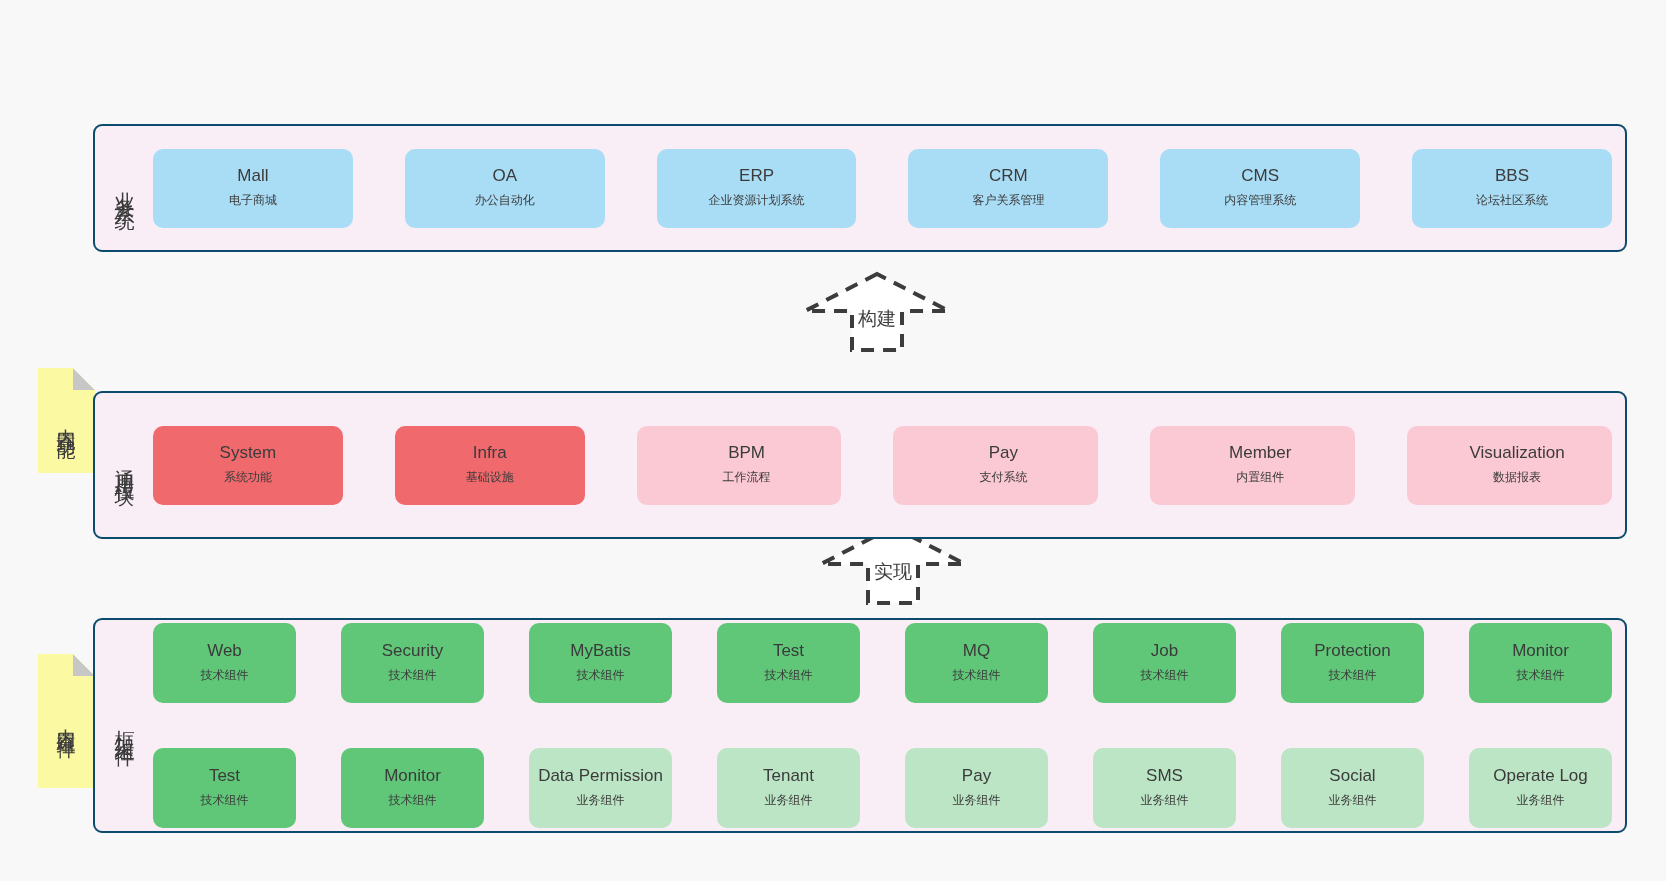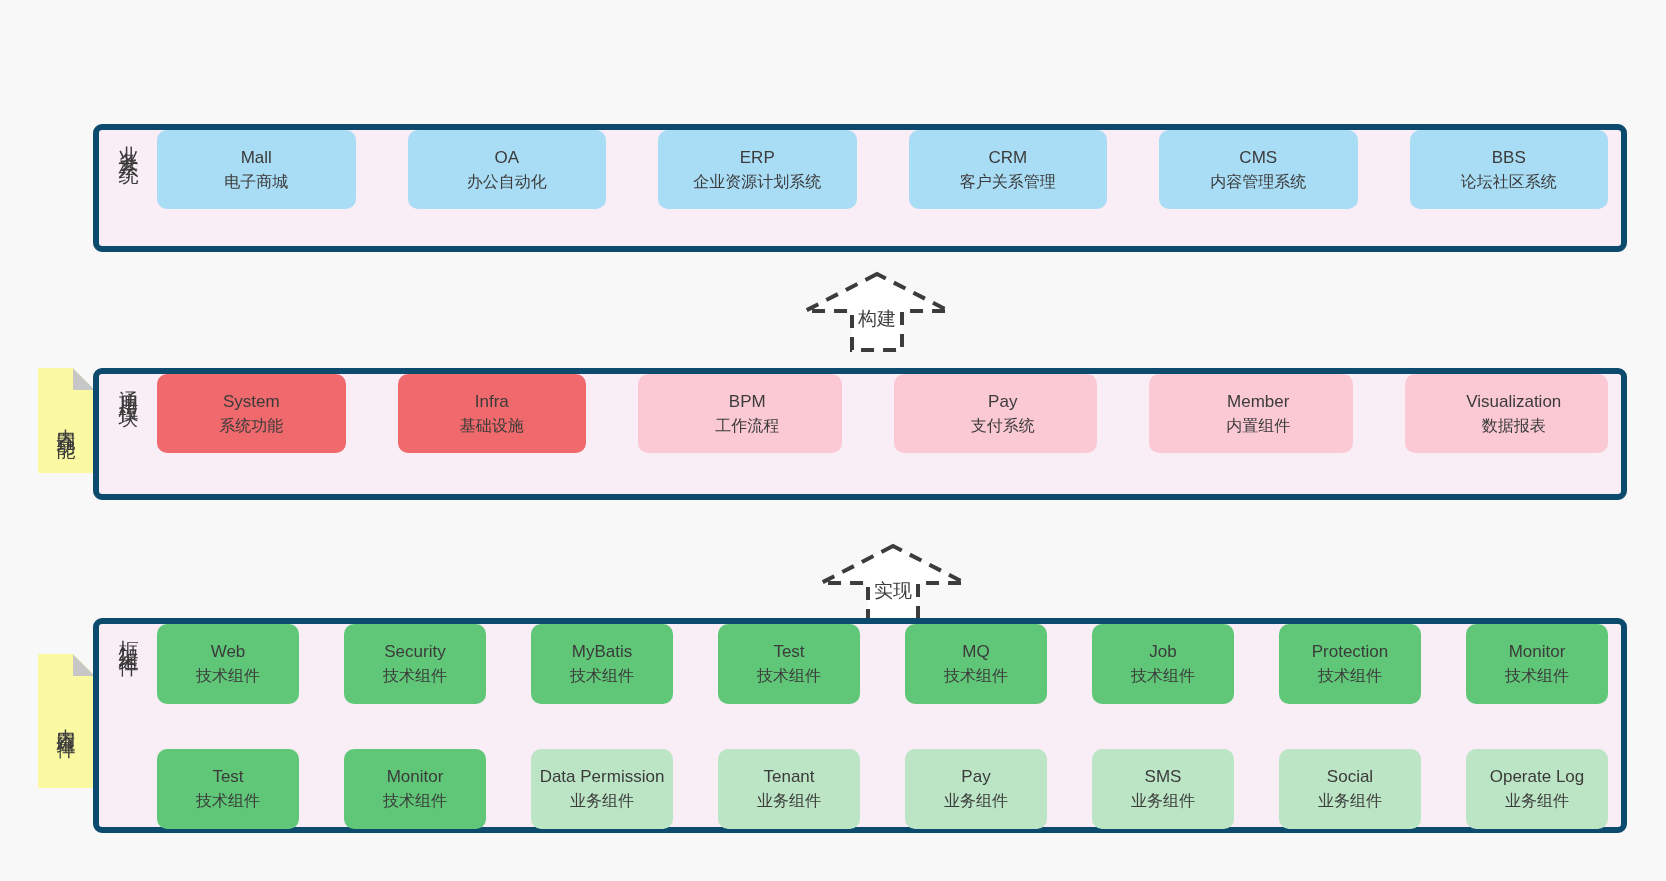--- a/index.html
+++ b/index.html
@@ -5,25 +5,25 @@
   html,body{margin:0;padding:0;}
   body{
     width:1666px;height:881px;position:relative;overflow:hidden;
     background:#f8f8f8;
     font-family:"Liberation Sans","DejaVu Sans",sans-serif;
     color:#3b3b3b;
   }
   
   .section{
     position:absolute;left:93px;width:1534px;box-sizing:border-box;
-    background:#f9edf6;border:6px solid #0c4a6e;border-radius:9px;
-    display:flex;align-items:flex-start;z-index:2;
+    background:#f9edf6;border:2px solid #0c4a6e;border-radius:9px;
+    display:flex;align-items:center;z-index:2;
   }
   #sec-business{top:124px;height:128px;}
-  #sec-modules{top:368px;height:132px;}
+  #sec-modules{top:391px;height:148px;}
   #sec-components{top:618px;height:215px;}
 
   .sec-label{
     flex:0 0 40px;display:flex;align-items:center;justify-content:center;
     padding-left:10px;
     writing-mode:vertical-rl;text-orientation:upright;
     font-size:20px;letter-spacing:6px;color:#3a3a3a;line-height:1;
   }
   .boxes{
     flex:1;display:flex;align-items:center;gap:52px;
@@ -37,31 +37,31 @@
     gap:45px;
   }
   .grid .box{height:80px;}
 
   
   .box{
     border-radius:10px;display:flex;flex-direction:column;
     justify-content:center;align-items:center;text-align:center;
     font-size:17px;line-height:24px;padding:2px 6px;box-sizing:border-box;
   }
-  .box .box-desc{font-size:16px;}
+  .box .box-desc{font-size:12px;}
   .blue{background:#a9dcf5;}
   .red{background:#f0696c;}
   .pink{background:#fbc9d3;padding-left:21px;}
   .green{background:#5fc777;}
   .lgreen{background:#bce5c5;}
 
   
   .arrow{position:absolute;width:150px;height:82px;z-index:1;}
   #arrow-build{left:802px;top:271px;}
-  #arrow-implement{left:818px;top:543px;}
+  #arrow-implement{left:818px;top:524px;}
   .arrow svg{display:block;width:100%;height:100%;}
   .arrow path{fill:#ffffff;stroke:#3c3c3c;stroke-width:4;stroke-dasharray:13 9;}
   .arrow-label{
     position:absolute;left:50%;top:34px;transform:translateX(-50%);
     background:#ffffff;padding:1px 3px;font-size:19px;color:#3f3f3f;white-space:nowrap;
   }
 
   
   .note-tab{
     position:absolute;left:38px;width:57px;background:#fbf9a2;z-index:1;

